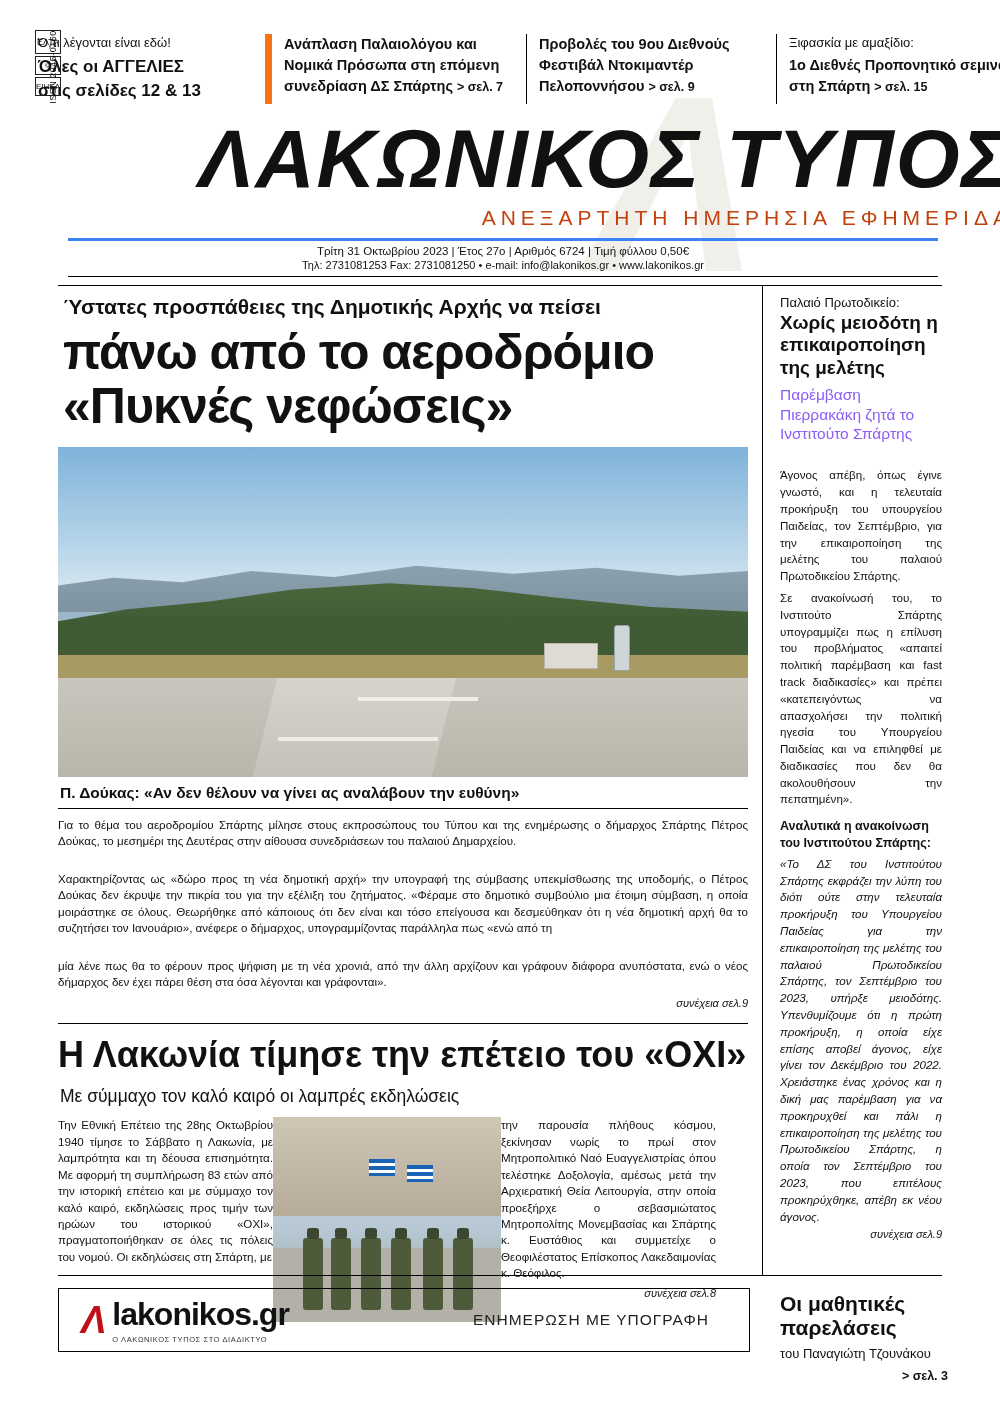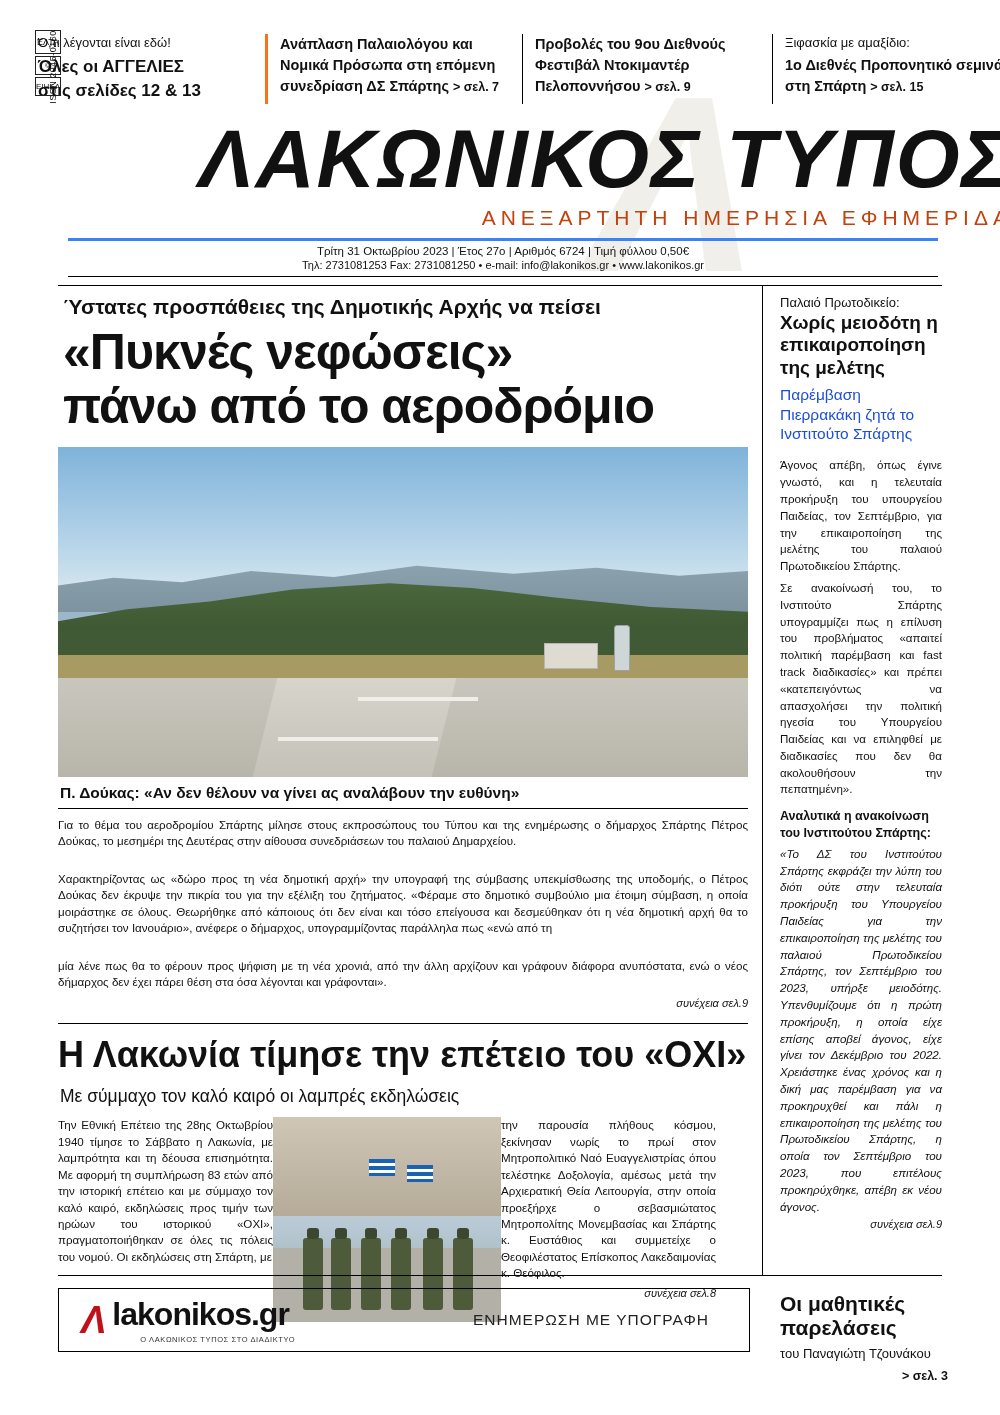--- a/index.html
+++ b/index.html
@@ -21,21 +21,21 @@
     transform:rotate(-90deg);
     font-size:9px;letter-spacing:.5px;white-space:nowrap;
     font-family:"Liberation Sans",sans-serif;
   }
   .issn-icons{position:absolute;left:5px;top:0;width:26px;display:flex;flex-direction:column;gap:2px;}
   .ic{width:24px;height:22px;border:1px solid #222;display:flex;align-items:center;justify-content:center;font-size:9px;}
   .ic.small{height:17px;font-size:8px;}
   .teasers{flex:1;display:flex;}
   .teaser{padding:0 12px;font-size:14.5px;line-height:1.45;font-weight:bold;}
   .teaser.t1{width:215px;padding-left:8px;}
-  .teaser.t2{width:230px;border-left:3px solid #f97316;}
+  .teaser.t2{width:230px;border-left:7px solid #f97316;}
   .teaser.t3{width:225px;border-left:1px solid #000;}
   .teaser.t4{width:240px;border-left:1px solid #000;}
   .teaser .lead{font-weight:normal;font-size:13px;display:block;margin-bottom:2px;}
   .teaser .big{font-size:17px;}
   .teaser .pg{font-weight:bold;font-size:12.5px;white-space:nowrap;}
 
   
   .masthead{position:absolute;left:12px;top:118px;width:1000px;text-align:right;}
   .masthead .title{
     font-family:"Liberation Sans",sans-serif;
@@ -106,37 +106,37 @@
   .p2bld{position:absolute;left:0;top:0;width:100%;height:48%;background:linear-gradient(#cfc6b6,#b6ab99);}
   .sold{position:absolute;bottom:6%;width:20px;height:72px;background:#4e5b3b;border-radius:3px;}
   .sold:before{content:"";position:absolute;left:4px;top:-10px;width:12px;height:11px;background:#3c4730;border-radius:3px;}
   .flag{position:absolute;width:26px;height:17px;background:#1a62b3;}
   .flag:after{content:"";position:absolute;left:0;top:4px;width:100%;height:3px;background:#fff;box-shadow:0 7px 0 #fff;}
 
   
   .rightcol{position:absolute;left:780px;top:295px;width:162px;}
   .r-kicker{font-size:13px;margin:0 0 2px;}
   .r-head{font-size:19px;font-weight:bold;line-height:1.18;margin:0 0 6px;}
-  .r-sub{font-size:15.5px;line-height:1.25;color:#1d4ed8;margin:0 0 14px;}
+  .r-sub{font-size:15.5px;line-height:1.25;color:#8b5cf6;margin:0 0 24px;}
   .r-body{font-size:11.6px;line-height:1.45;text-align:justify;}
   .r-body p{margin:0 0 5px;}
   .r-sec{font-size:12.5px;font-weight:bold;margin:10px 0 5px;line-height:1.3;}
   .r-italic{font-style:italic;}
   .r-contd{text-align:right;font-style:italic;font-size:11px;margin-top:3px;}
   .bottomright{position:absolute;left:780px;top:1292px;width:168px;}
   .br-head{font-size:21px;font-weight:bold;line-height:1.15;margin:0 0 6px;}
   .br-sub{font-size:13px;margin:0 0 8px;}
   .br-pg{font-size:12.5px;font-weight:bold;text-align:right;}
   .arrowline{display:flex;align-items:center;gap:4px;justify-content:flex-end;}
 
   
   .banner{position:absolute;left:58px;top:1288px;width:690px;height:62px;border:1px solid #000;display:flex;align-items:center;}
   .logo-mark{font-size:38px;font-weight:bold;color:#c0101a;font-style:italic;margin:0 6px 0 22px;line-height:1;}
   .logo-text{font-size:32px;font-weight:bold;letter-spacing:-1px;}
-  .logo-small{font-size:7.5px;letter-spacing:.6px;color:#333;margin-top:2px;margin-left:28px;}
+  .logo-small{font-size:7.5px;letter-spacing:.6px;color:#333;margin-top:2px;}
   .banner-right{margin-left:auto;margin-right:40px;font-size:15.5px;letter-spacing:1px;color:#222;}
 
   .divline{position:absolute;left:58px;top:1275px;width:884px;height:1px;background:#000;}
 </style>
 </head>
 <body>
 
 <div class="page">
 
   <div class="ghost">Λ</div>
@@ -189,22 +189,22 @@
     <div class="l2">Τηλ: 2731081253 Fax: 2731081250 • e-mail: info@lakonikos.gr • www.lakonikos.gr</div>
   </div>
 
   <div class="rule-h"></div>
   <div class="rule-v"></div>
 
   <div class="main">
 
     <div class="kicker">Ύστατες προσπάθειες της Δημοτικής Αρχής να πείσει</div>
     <div class="headline">
+      <div>πάνω από το αεροδρόμιο</div>
       <div>«Πυκνές νεφώσεις»</div>
-      <div>πάνω από το αεροδρόμιο</div>
     </div>
 
     <div class="photo">
       <div class="sky"></div>
       <div class="mount"></div>
       <div class="hill"></div>
       <div class="treeline"></div>
       <div class="field"></div>
       <div class="runway"></div>
       <div class="stripe" style="left:300px;top:250px;width:120px;"></div>

